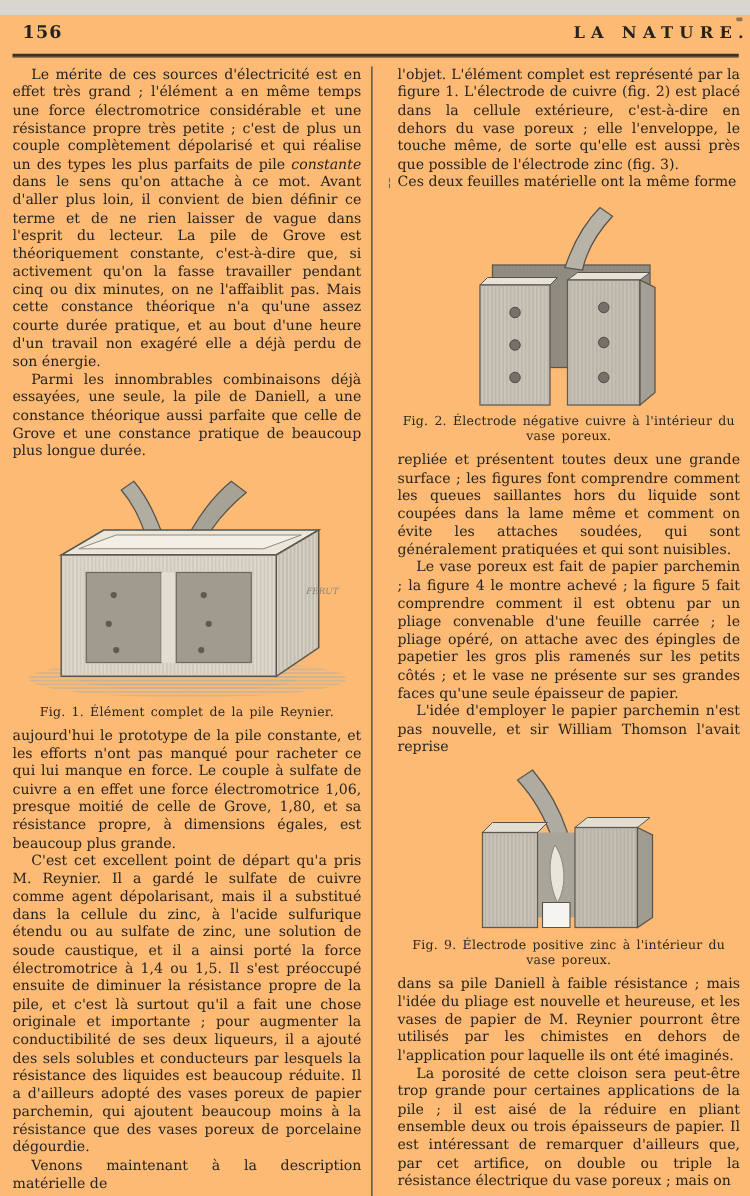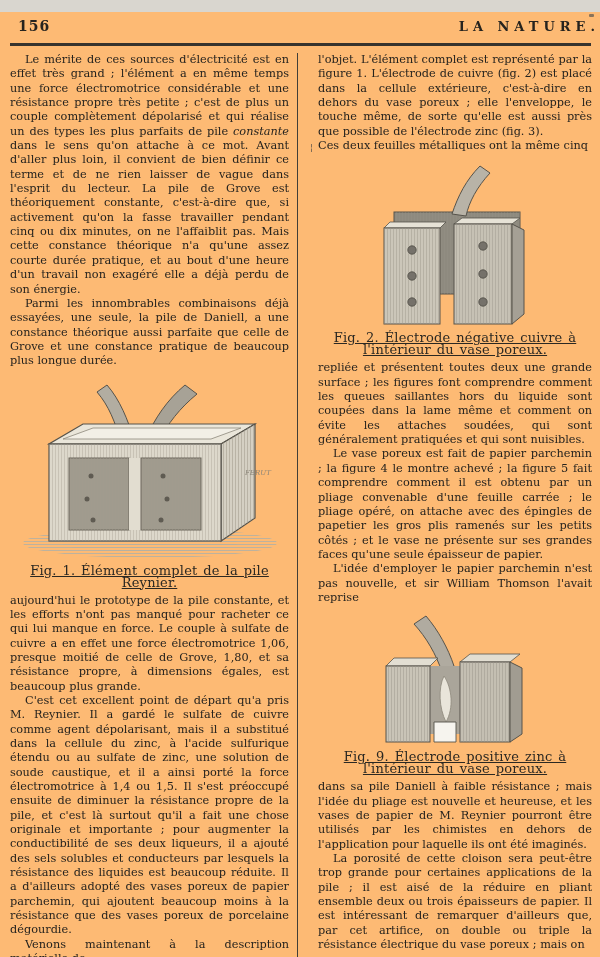--- a/index.html
+++ b/index.html
@@ -42,23 +42,23 @@
   p.rel { position:relative; }
   .italic { font-style:italic; }
   .margin-mark {
     position:absolute; left:-8px; top:1px;
     font-size:9px; color:#55514a; letter-spacing:-1px;
   }
   
   .figure-block { text-align:center; margin:9px 0 5px; }
   .figure-block svg { display:block; margin:0 auto; }
   .fig-caption {
-    margin-top:4px; font-size:13px; line-height:12px;
+    margin-top:4px; font-size:10px; line-height:12px;
     text-indent:0; color:#2b2822;
-    letter-spacing:0.2px; word-spacing:1.5px;text-decoration:underline;
+    letter-spacing:0.2px; word-spacing:1.5px;
   }
   .speck { position:absolute; right:6px; top:2px; width:5px; height:3px;
     background:#5a564e; border-radius:1px; opacity:.7; }
 </style>
 </head>
 <body>
 
 <div class="page">
   <div class="speck"></div>
 
@@ -123,21 +123,21 @@
       <p class="para no-indent">aujourd'hui le prototype de la pile constante, et les efforts n'ont pas manqué pour racheter ce qui lui manque en force. Le couple à sulfate de cuivre a en effet une force électromotrice 1,06, presque moitié de celle de Grove, 1,80, et sa résistance propre, à dimensions égales, est beaucoup plus grande.</p>
 
       <p class="para">C'est cet excellent point de départ qu'a pris M. Reynier. Il a gardé le sulfate de cuivre comme agent dépolarisant, mais il a substitué dans la cellule du zinc, à l'acide sulfurique étendu ou au sulfate de zinc, une solution de soude caustique, et il a ainsi porté la force électromotrice à 1,4 ou 1,5. Il s'est préoccupé ensuite de diminuer la résistance propre de la pile, et c'est là surtout qu'il a fait une chose originale et importante ; pour augmenter la conductibilité de ses deux liqueurs, il a ajouté des sels solubles et conducteurs par lesquels la résistance des liquides est beaucoup réduite. Il a d'ailleurs adopté des vases poreux de papier parchemin, qui ajoutent beaucoup moins à la résistance que des vases poreux de porcelaine dégourdie.</p>
 
       <p class="para">Venons maintenant à la description matérielle de</p>
     </div>
 
     <div class="col col-right">
       <p class="para no-indent">l'objet. L'élément complet est représenté par la figure 1. L'électrode de cuivre (fig. 2) est placé dans la cellule extérieure, c'est-à-dire en dehors du vase poreux ; elle l'enveloppe, le touche même, de sorte qu'elle est aussi près que possible de l'électrode zinc (fig. 3).</p>
 
-      <p class="para no-indent rel"><span class="margin-mark">¦</span><span>Ces deux feuilles métalliques ont la même cinq</span></p>
+      <p class="para no-indent rel"><span class="margin-mark">¦</span><span>Ces deux feuilles matérielle ont la même forme</span></p>
 
       <div class="figure-block">
         <svg width="270" height="166" viewBox="0 0 270 166">
           <defs>
             <pattern id="f2v" width="3" height="4" patternUnits="userSpaceOnUse">
               <path d="M1.5,0 V4" stroke="#9b968a" stroke-width="0.8"></path>
             </pattern>
           </defs>
 
           <rect x="74" y="50" width="126" height="82" fill="#8e8a7f" stroke="#56534b"></rect>

